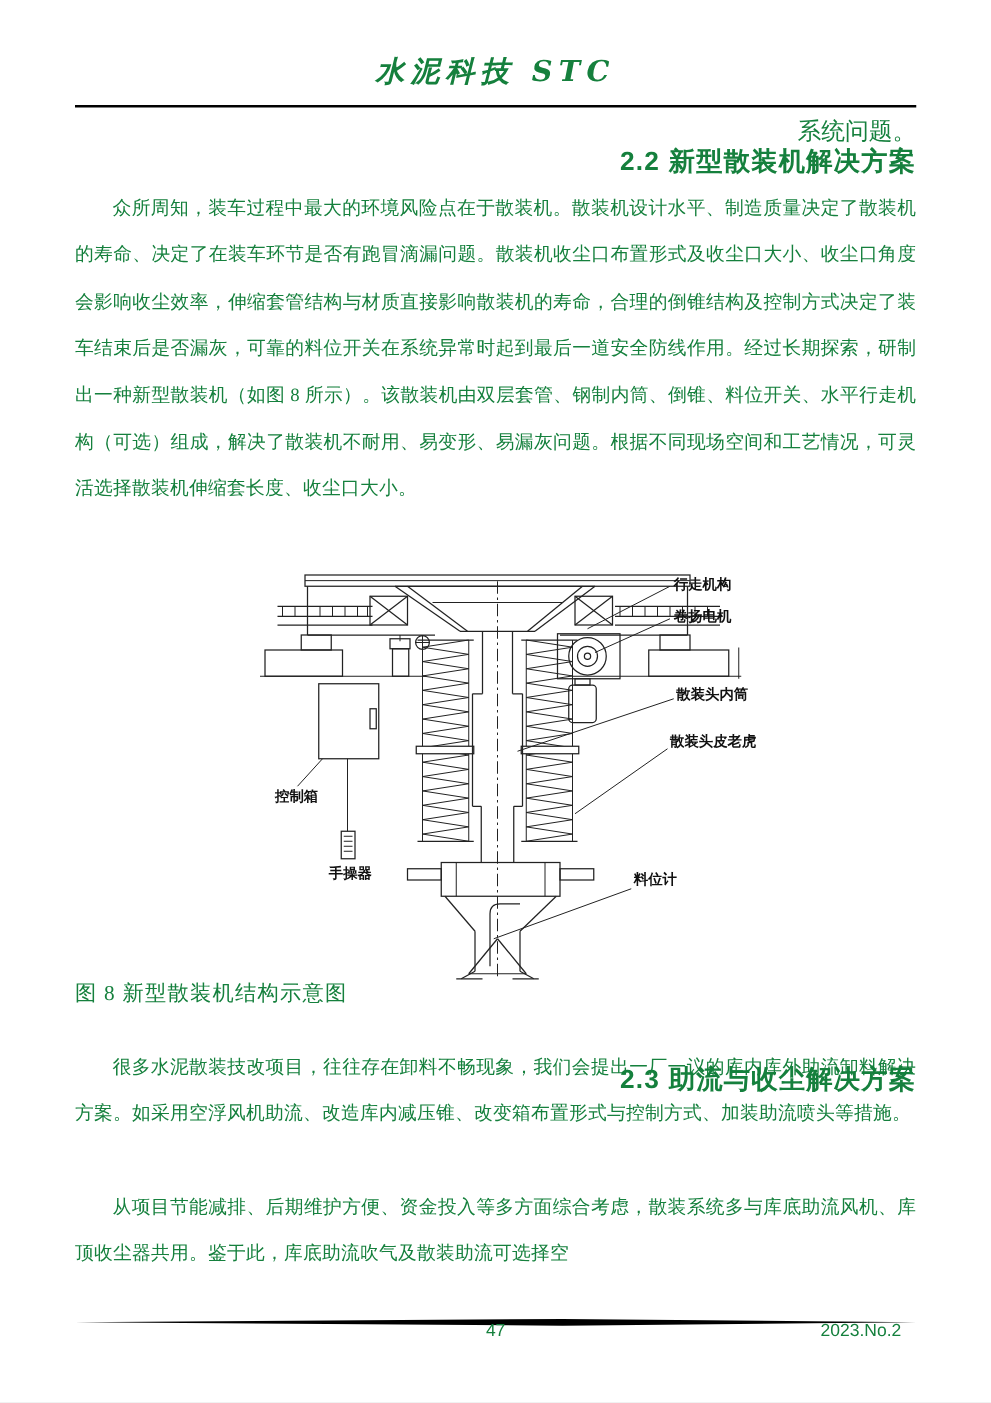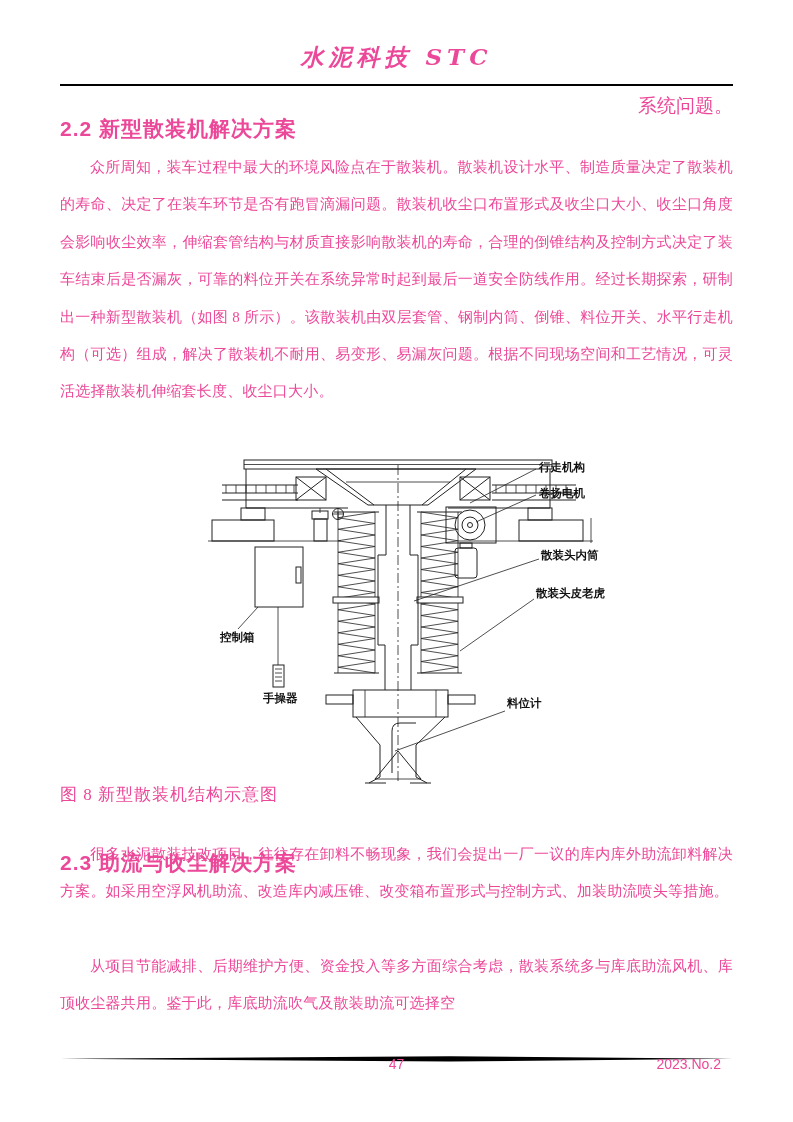--- a/index.html
+++ b/index.html
@@ -1,31 +1,31 @@
 <!DOCTYPE html>
 <html><head>
 <meta charset="utf-8">
 <style>
   html,body{margin:0;padding:0;background:#e8e8e8;}
   .page{
     position:relative;width:793px;height:1122px;background:#ffffff;
-    margin:0 auto;overflow:hidden;color:#ec4899;
+    margin:0 auto;overflow:hidden;color:#15803d;
     font-family:"Liberation Serif","DejaVu Serif",serif;
   }
   .content{position:absolute;left:60px;top:0;width:673px;height:1122px;}
   .abs{position:absolute;left:0;width:673px;}
   .journal-title{
     top:42px;text-align:center;font-size:23px;font-style:italic;font-weight:bold;
     letter-spacing:5px;font-family:"DejaVu Serif","Liberation Serif",serif;
   }
   .header-rule{top:84px;height:2px;background:#000;}
   .carryover{top:93px;font-size:19px;line-height:26px;text-align:right;}
   .sec-heading{
     font-size:21px;font-weight:bold;
-    font-family:"Liberation Sans","DejaVu Sans",sans-serif;letter-spacing:1px;
+    font-family:"Liberation Sans","DejaVu Sans",sans-serif;letter-spacing:1px;text-align:right;
   }
   .h22{top:115px;}
   .h23{top:849px;}
   .para{
     font-size:15px;line-height:37.4px;text-align:justify;text-justify:inter-ideograph;
     text-indent:2em;letter-spacing:0.2px;
   }
   .p1{top:149px;}
   .p2{top:836px;}
   .p3{top:948px;}

